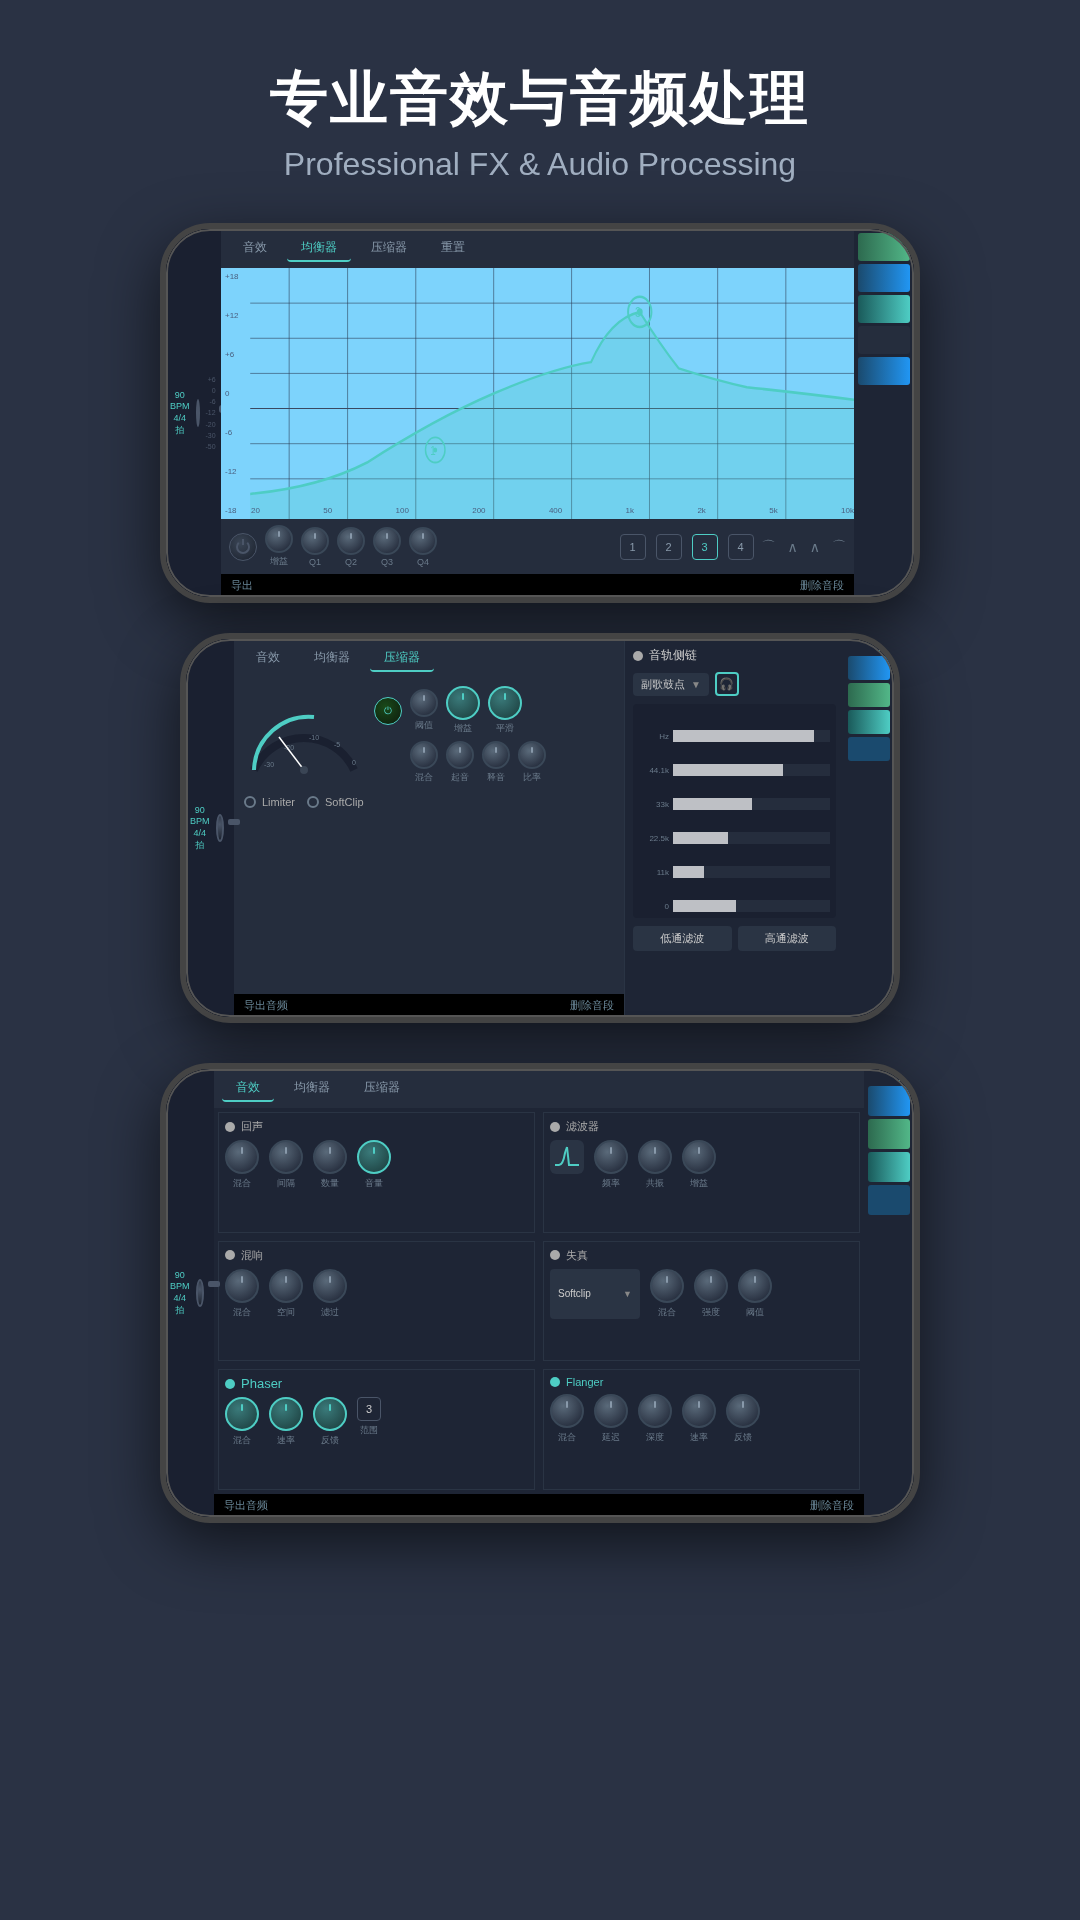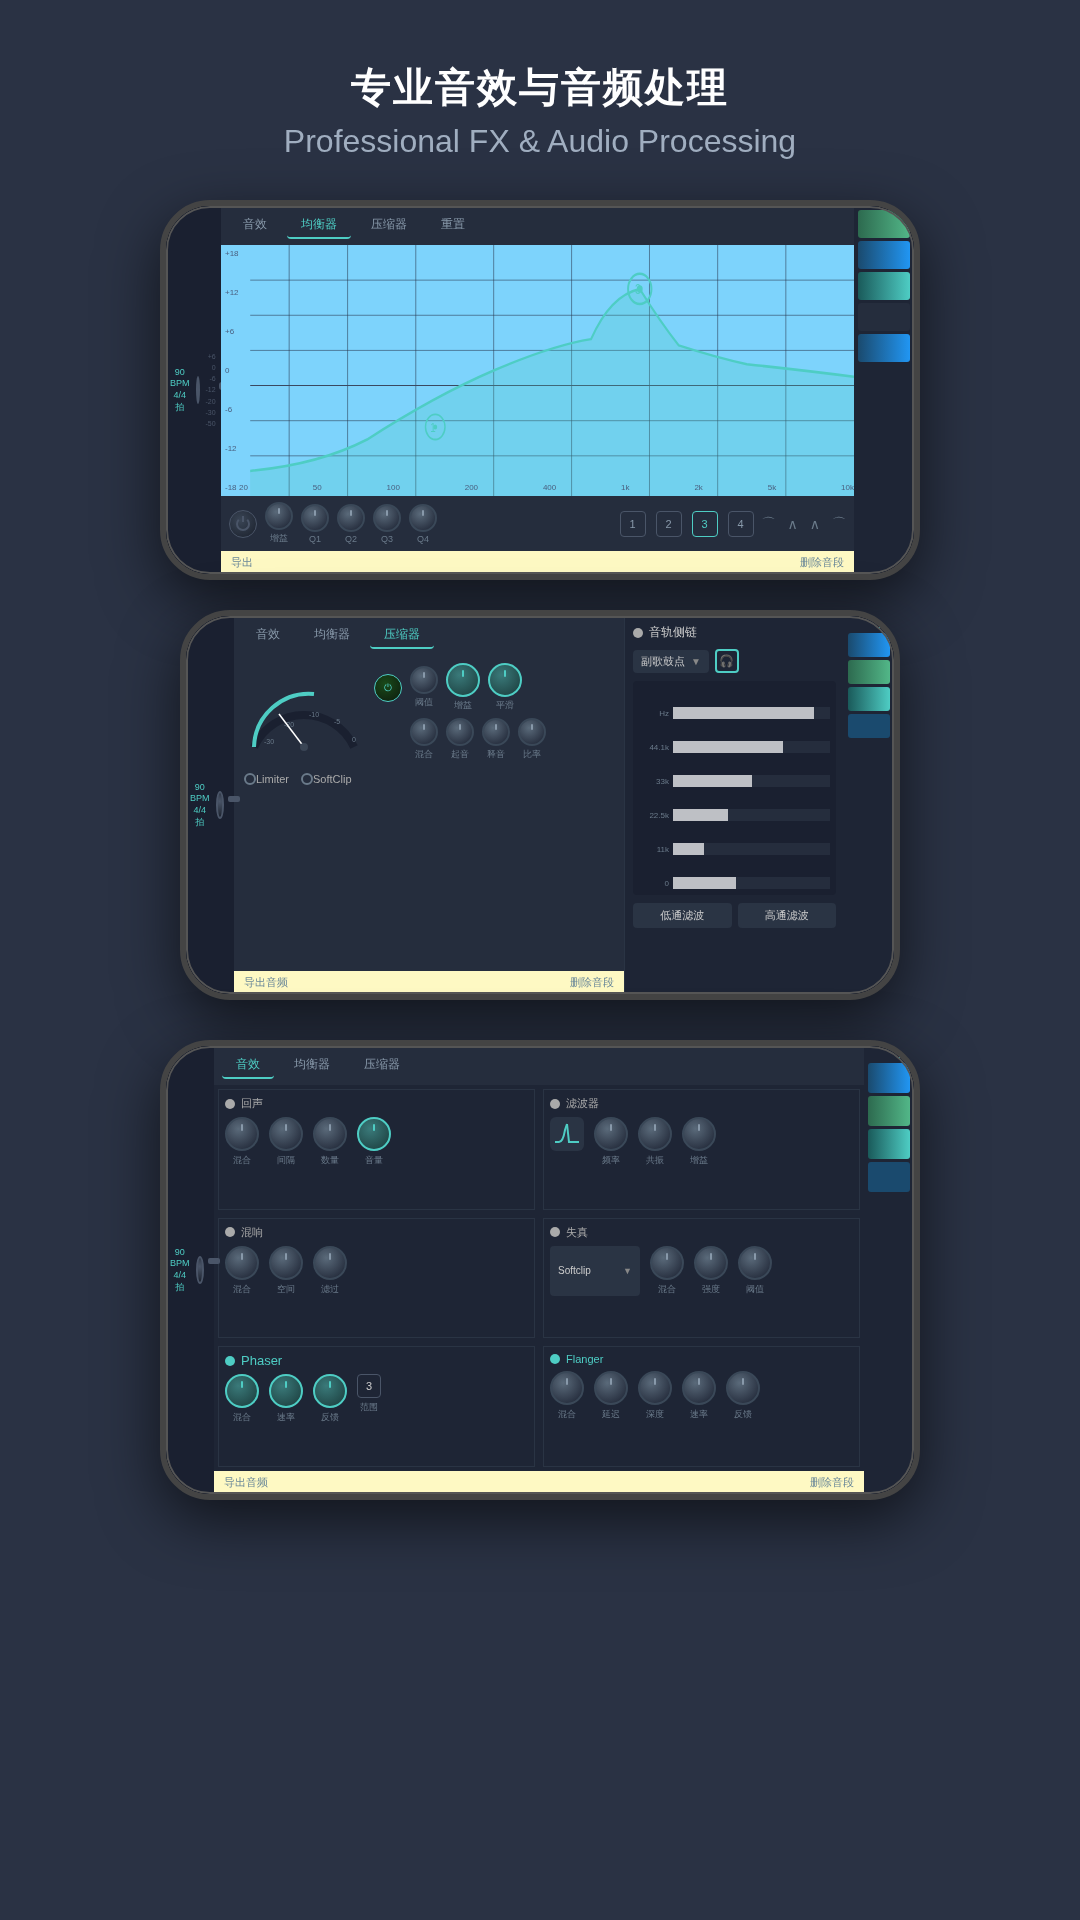--- a/index.html
+++ b/index.html
@@ -14,21 +14,21 @@
       flex-direction: column;
       align-items: center;
     }
 
     
     .header {
       text-align: center;
       padding: 60px 0 30px;
     }
     .header-title-cn {
-      font-size: 40px;
+      font-size: 58px;
       font-weight: 700;
       color: #ffffff;
       letter-spacing: 2px;
     }
     .header-title-en {
       font-size: 32px;
       color: #a0aec0;
       margin-top: 8px;
       font-weight: 300;
     }
@@ -186,21 +186,21 @@
       padding: 4px 0;
     }
     .eq-labels-y span {
       font-size: 8px;
       color: #4a6080;
     }
 
     .eq-labels-x {
       position: absolute;
       bottom: 4px;
-      left: 18px;
+      left: 30px;
       right: 0;
       display: flex;
       justify-content: space-between;
     }
     .eq-labels-x span {
       font-size: 8px;
       color: #4a6080;
     }
 
     
@@ -297,21 +297,21 @@
       gap: 12px;
       align-items: center;
     }
     .band-shape {
       font-size: 14px;
       color: #6a7a8a;
     }
 
     
     .bottom-bar {
-      background: #fef9c3;
+      background: #000000;
       padding: 4px 10px;
       display: flex;
       justify-content: space-between;
       align-items: center;
     }
     .action-label {
       font-size: 11px;
       color: #6a8899;
     }
 
@@ -455,20 +455,21 @@
 
     .limiter-row {
       display: flex;
       gap: 12px;
       padding: 4px 10px;
       align-items: center;
     }
     .radio-option {
       display: flex;
       align-items: center;
+      gap: 6px;
     }
     .radio-circle {
       width: 12px;
       height: 12px;
       border-radius: 50%;
       border: 2px solid #6a7a8a;
       background: transparent;
     }
     .radio-label {
       font-size: 11px;

